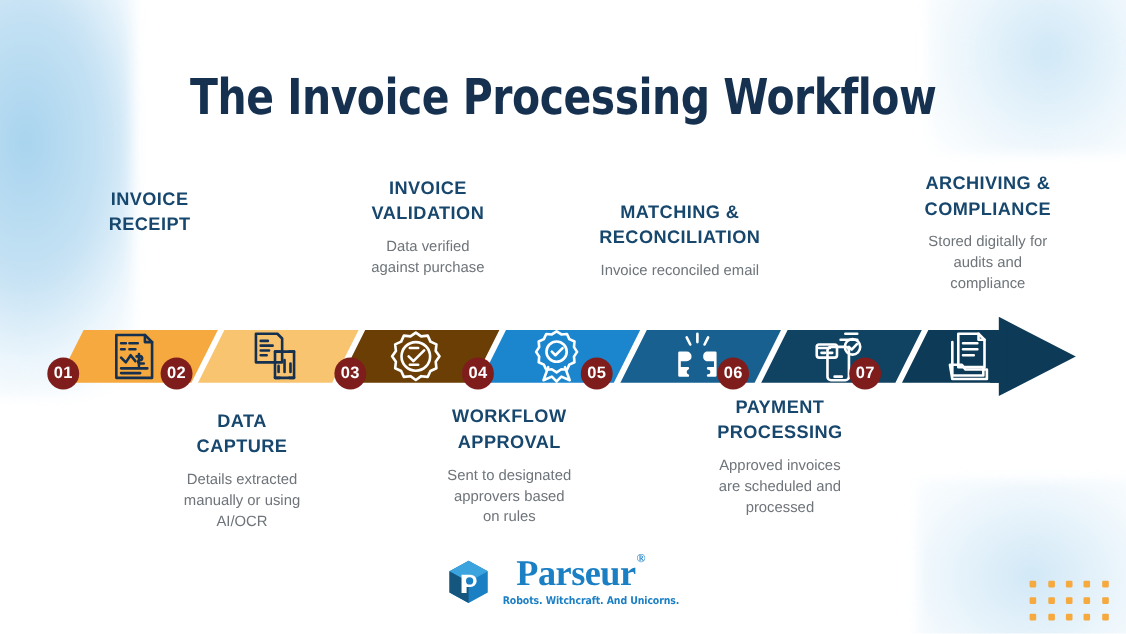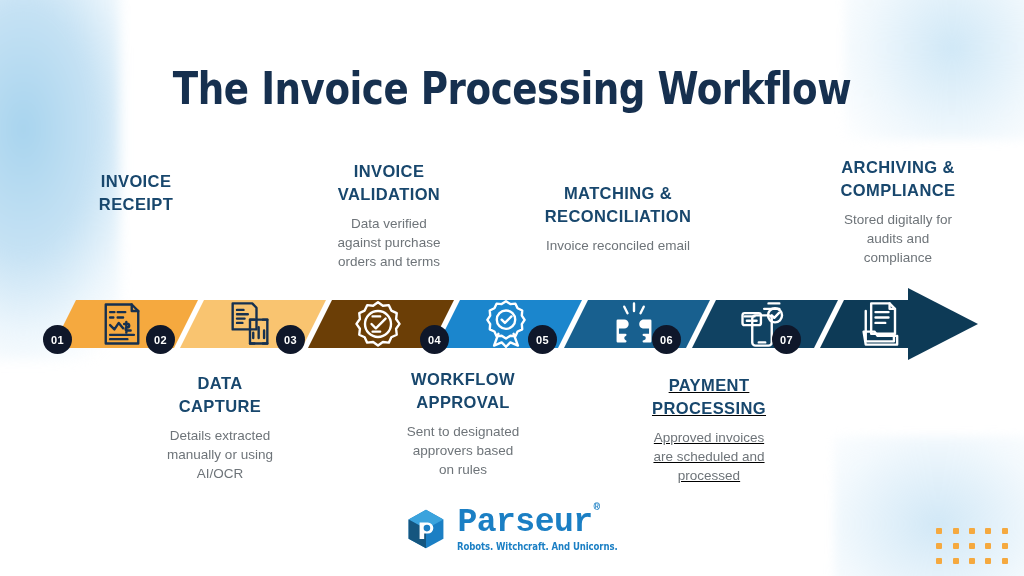--- a/index.html
+++ b/index.html
@@ -76,23 +76,23 @@
     position: absolute;
     left: 0; top: 288px;
     width: 1024px; height: 72px;
   }
   #flow svg { display: block; }
 
   .badge {
     position: absolute;
     width: 29px; height: 29px;
     border-radius: 50%;
-    background: #0f172a;
+    background: #7f1d1d;
     color: #ffffff;
-    font-size: 11px;
+    font-size: 15px;
     font-weight: bold;
     letter-spacing: 0.3px;
     display: flex;
     align-items: center;
     justify-content: center;
     top: 325px;
   }
 
   .seg-icon {
     position: absolute;
@@ -126,26 +126,27 @@
     left: 0; right: 0; bottom: 24px;
     display: flex;
     align-items: center;
     justify-content: center;
     gap: 9px;
   }
   #logo-mark { width: 44px; height: 44px; }
   #logo-text { display: flex; flex-direction: column; align-items: flex-start; }
   #logo-word {
     color: #1b7fc4;
-    font-family: Liberation Mono, monospace;
+    font-family: Liberation Serif, serif;
     font-weight: bold;
     font-size: 33px;
     line-height: 1;
     letter-spacing: -0.5px;
     position: relative;
+    margin-left: 12px;
   }
   #logo-reg {
     font-size: 11px;
     vertical-align: super;
     position: relative;
     top: -9px;
     left: 1px;
   }
   #logo-tagline {
     color: #1b7fc4;
@@ -271,21 +272,21 @@
     <path d="M14 5 h17 l5 5 v23 h-22 z"></path>
     <path d="M31 5 v5 h5"></path>
     <path d="M18 13 h12 M18 18 h12 M18 23 h9"></path>
     <path d="M9 12 v28 h26 v-6"></path>
     <path d="M7 31 h10 l3 4 h18 v8 h-29 z"></path>
   </svg>
 </div>
 
 <div class="badge" style="left:43px">01</div>
 <div class="badge" style="left:146px">02</div>
-<div class="badge" style="left:276px">03</div>
+<div class="badge" style="left:304px">03</div>
 <div class="badge" style="left:420px">04</div>
 <div class="badge" style="left:528px">05</div>
 <div class="badge" style="left:652px">06</div>
 <div class="badge" style="left:772px">07</div>
 
 <div class="step-label" style="left:46px; top:170px; width:180px;">
   <div class="heading">
     <div>INVOICE</div>
     <div>RECEIPT</div>
   </div>
@@ -304,21 +305,20 @@
 </div>
 
 <div class="step-label" style="left:298px; top:160px; width:182px;">
   <div class="heading">
     <div>INVOICE</div>
     <div>VALIDATION</div>
   </div>
   <div class="desc">
     <div>Data verified</div>
     <div>against purchase</div>
-    <div>orders and terms</div>
   </div>
 </div>
 
 <div class="step-label" style="left:372px; top:368px; width:182px;">
   <div class="heading">
     <div>WORKFLOW</div>
     <div>APPROVAL</div>
   </div>
   <div class="desc">
     <div>Sent to designated</div>
@@ -330,21 +330,21 @@
 <div class="step-label" style="left:510px; top:182px; width:216px;">
   <div class="heading">
     <div>MATCHING &amp;</div>
     <div>RECONCILIATION</div>
   </div>
   <div class="desc">
     <div>Invoice reconciled email</div>
   </div>
 </div>
 
-<div class="step-label" style="left:616px; top:374px; width:186px;text-decoration:underline;">
+<div class="step-label" style="left:616px; top:359px; width:186px;">
   <div class="heading">
     <div>PAYMENT</div>
     <div>PROCESSING</div>
   </div>
   <div class="desc">
     <div>Approved invoices</div>
     <div>are scheduled and</div>
     <div>processed</div>
   </div>
 </div>

